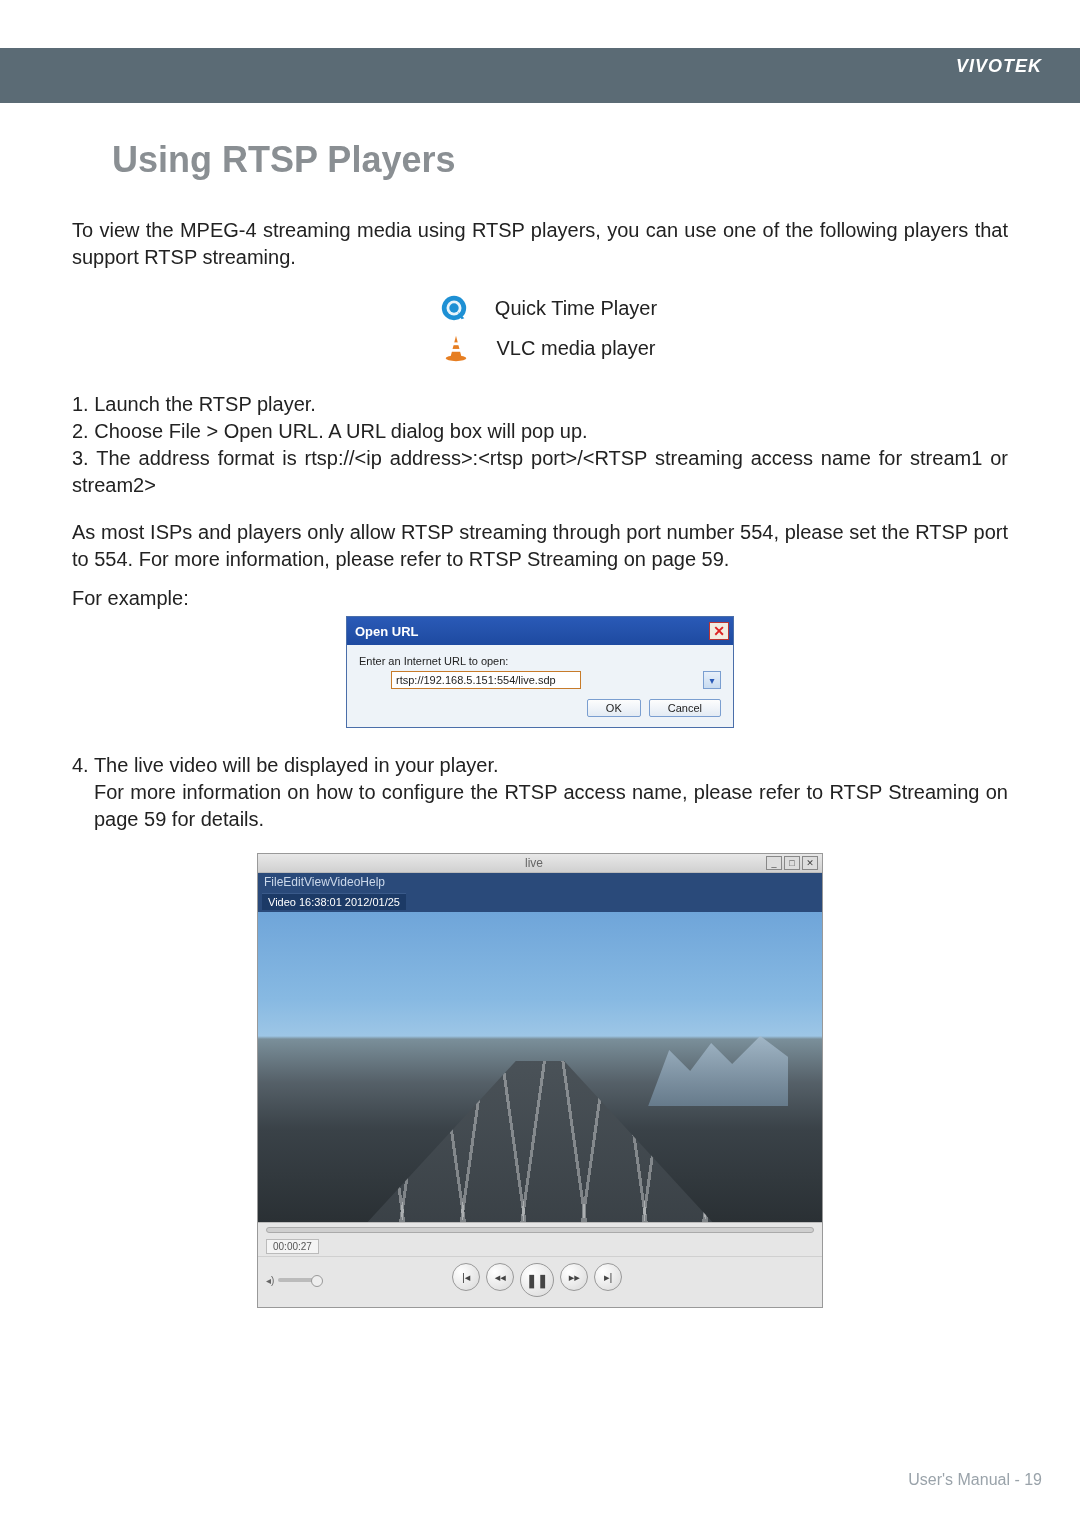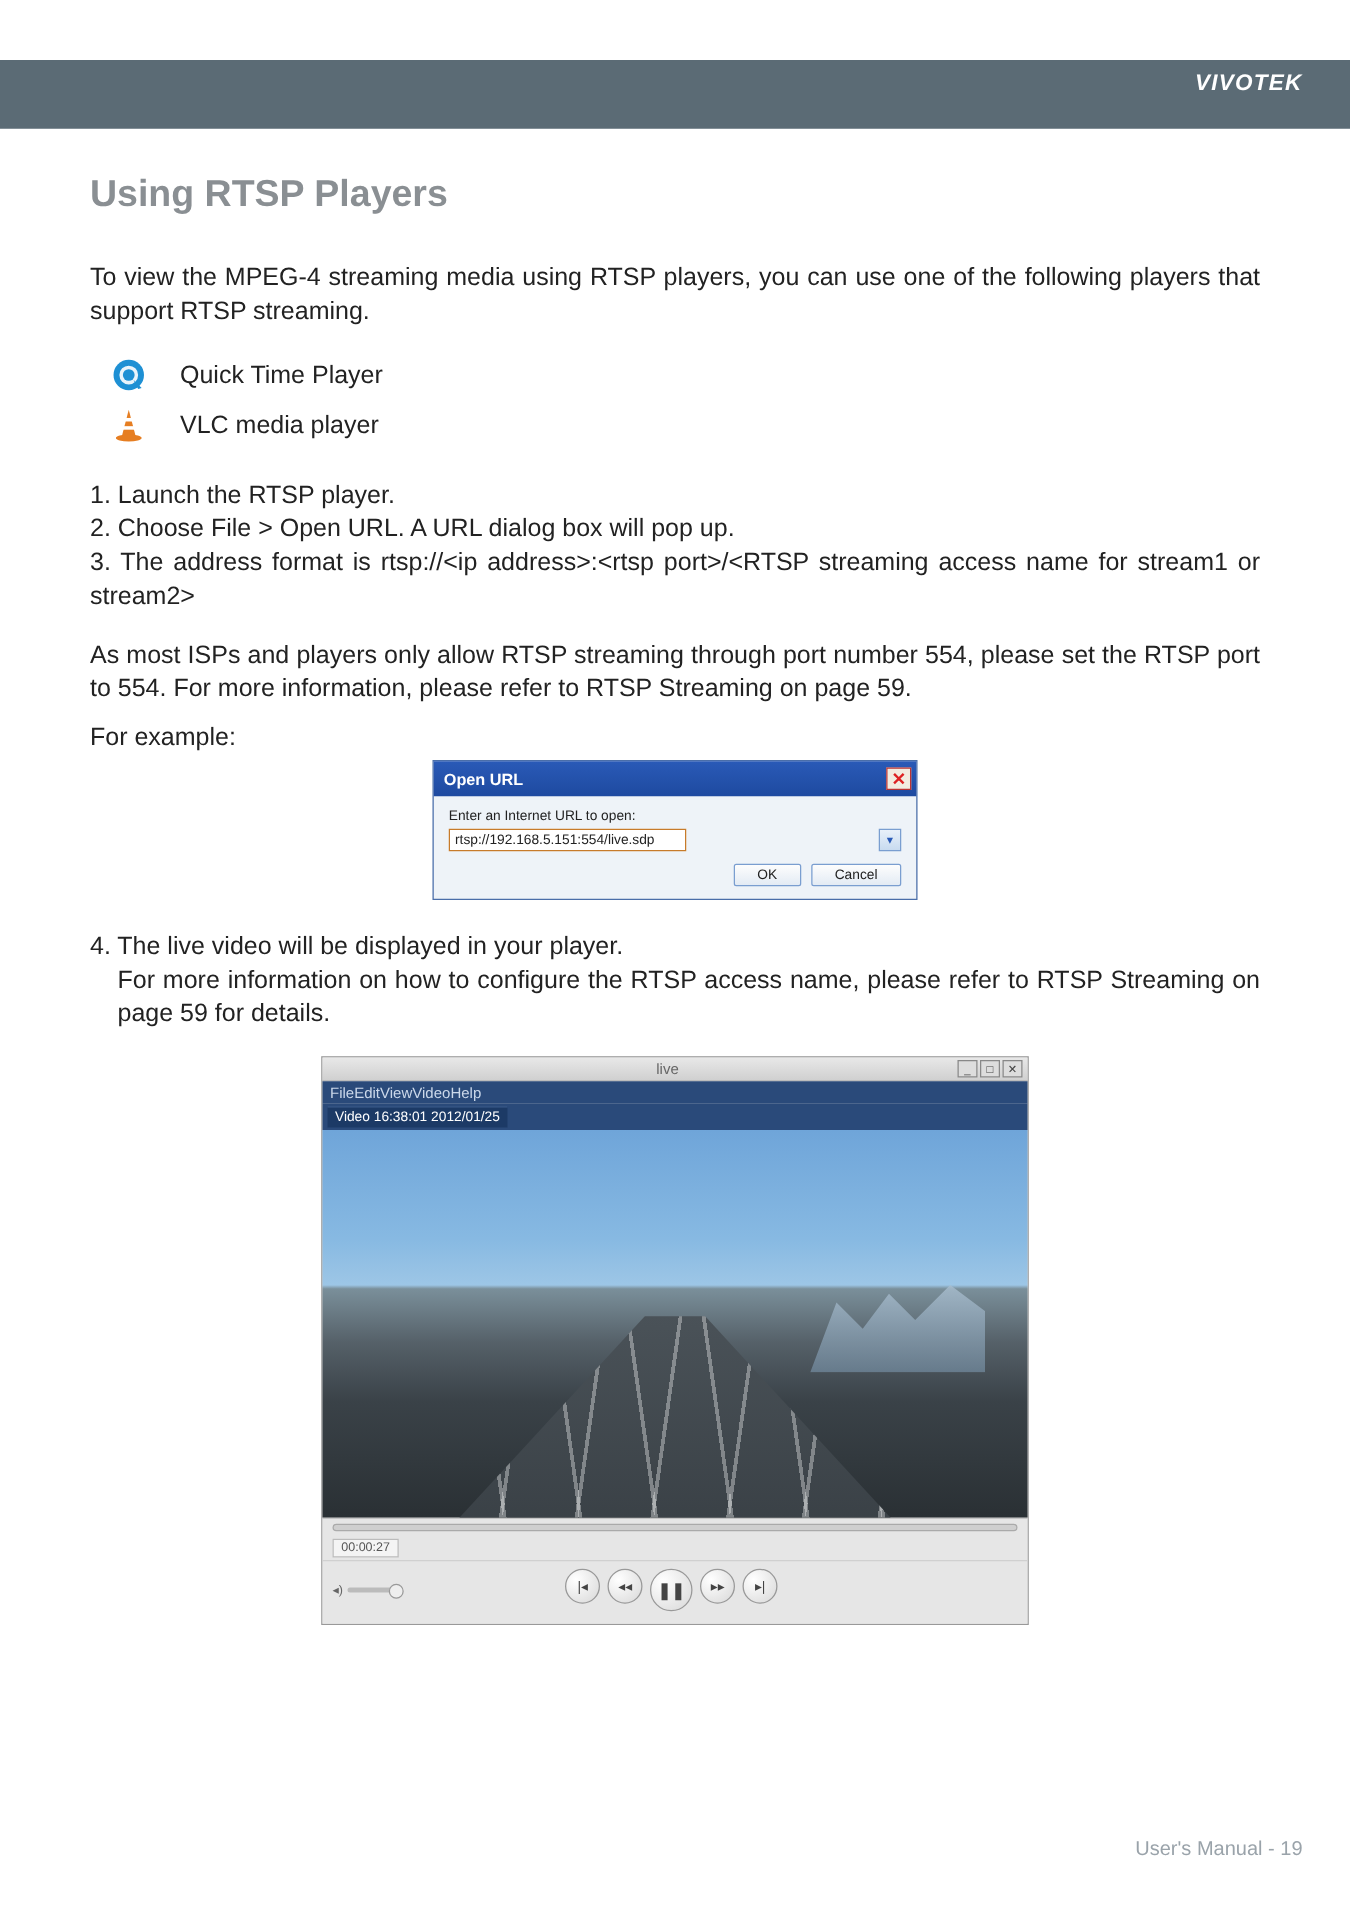--- a/index.html
+++ b/index.html
@@ -25,38 +25,40 @@
     font-style: italic;
     font-weight: bold;
     font-size: 18px;
     letter-spacing: 1px;
   }
   .page-content {
     padding: 36px 72px 0 72px;
   }
   .section-title {
     color: #8a8f93;
-    font-size: 30px;
+    font-size: 36px;
     font-weight: bold;
     margin-bottom: 36px;
+    margin-left: 40px;
   }
   .para {
     font-size: 20px;
     color: #222;
     text-align: justify;
     line-height: 1.35;
     margin-bottom: 14px;
   }
   .player-list {
     margin: 20px 0 26px 14px;
   }
   .player-row {
     display: flex;
     align-items: center;
     margin-bottom: 6px;
+    justify-content: center;
   }
   .player-icon {
     width: 34px;
     height: 34px;
     margin-right: 24px;
     display: flex;
     align-items: center;
     justify-content: center;
     font-size: 24px;
   }
@@ -106,20 +108,21 @@
   .dlg-label { font-size: 11px; color: #222; margin-bottom: 4px; }
   .url-row { display: flex; align-items: center; }
   .url-field {
     border: 1px solid #c77b2a;
     background: #fff;
     font-size: 11px;
     padding: 2px 4px;
     width: 190px;
     color: #222;
     font-family: Tahoma, Arial, sans-serif;
+    margin-left: 32px;
   }
   .url-dd {
     margin-left: auto;
     width: 18px;
     height: 18px;
     border: 1px solid #7a9ed0;
     background: linear-gradient(#e8f0fa, #c8dbf0);
     display: flex;
     align-items: center;
     justify-content: center;

